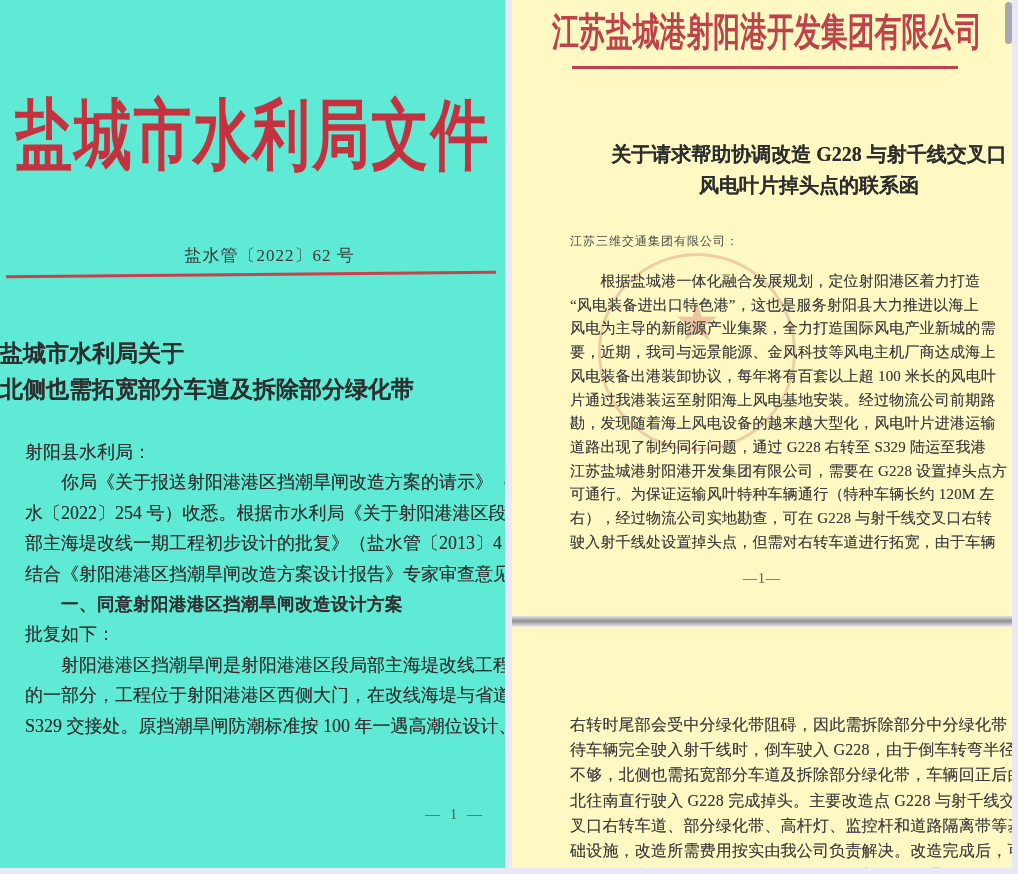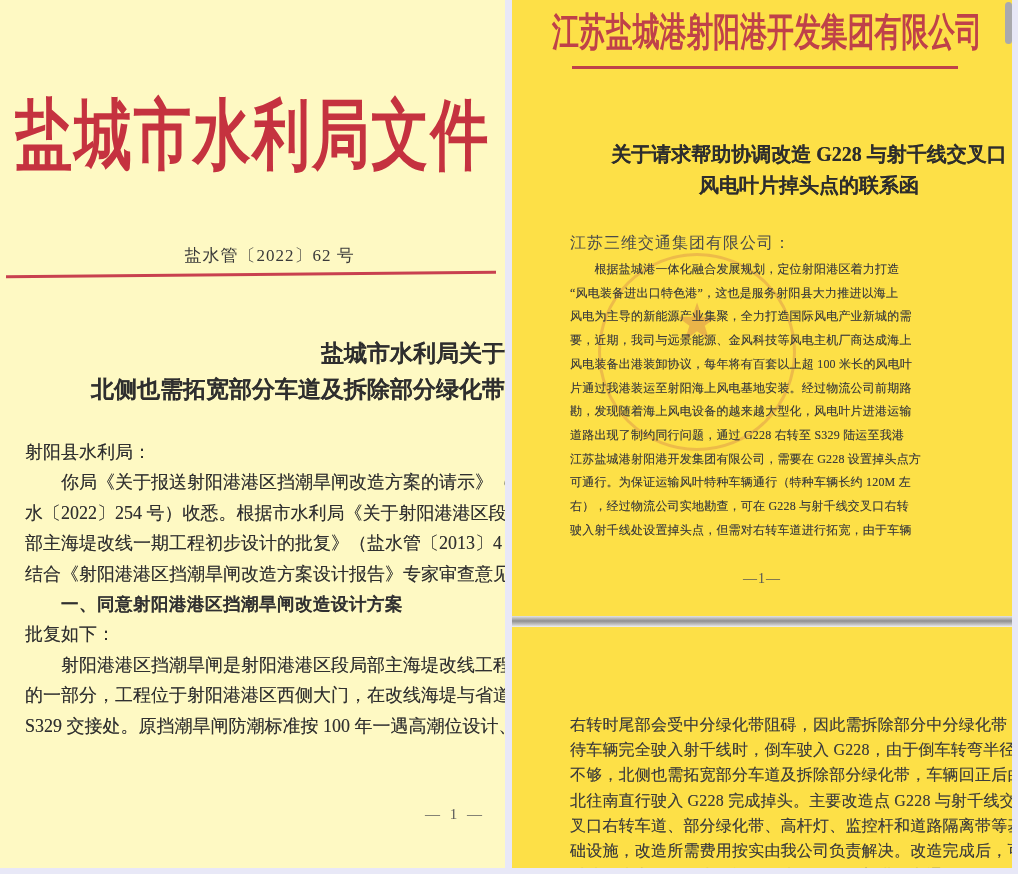--- a/index.html
+++ b/index.html
@@ -6,43 +6,43 @@
   body{
     width:1018px;height:874px;overflow:hidden;
     font-family:"Liberation Serif","DejaVu Serif",serif;
     background:#ffffff;
   }
   .screen{
     position:relative;width:1018px;height:874px;
     background:var(--page-gap,#e8e8f7);
   }
   .page{
-    position:absolute;top:0;background:#fef9c3;overflow:hidden;
+    position:absolute;top:0;background:#5eead4;overflow:hidden;
   }
   .left-page{left:0;width:505px;height:868px;}
-  .right-page{left:512px;width:500px;height:868px;background:#fde047;}
+  .right-page{left:512px;width:500px;height:868px;background:#fef9c3;}
 
   
   .ldoc-header{
     position:absolute;top:84px;left:0;width:100%;
     text-align:center;font-weight:bold;font-size:58px;letter-spacing:2px;
     color:var(--accent-left,#c5323f);
     transform:scaleY(1.32) scaleX(0.99);transform-origin:center top;
     white-space:nowrap;
   }
   .ldoc-number{
     position:absolute;top:244px;left:17px;width:100%;text-align:center;
     font-size:17px;color:#3a3a3a;letter-spacing:1px;
   }
   .ldoc-rule{
     position:absolute;top:273px;left:6px;width:490px;height:3px;
     background:var(--rule-red,#c8414f);transform:rotate(-0.5deg);
   }
   .ldoc-title{
-    position:absolute;top:336px;left:0;width:100%;text-align:right;
+    position:absolute;top:336px;left:0;width:100%;text-align:left;
     font-size:23px;font-weight:bold;line-height:36px;color:#2e2e2e;
     text-shadow:0 0 .5px rgba(40,40,40,.7);
   }
   .ldoc-body{
     position:absolute;top:437px;left:25px;width:468px;
     font-size:18px;line-height:30.4px;color:#303030;
     text-shadow:0 0 .6px rgba(50,50,50,.55);
   }
   .ldoc-line{white-space:nowrap;}
   .ldoc-line.bold{
@@ -66,25 +66,25 @@
     background:var(--accent-right,#bf4149);
   }
   .rdoc-title{
     position:absolute;top:139px;left:0;width:100%;text-align:center;
     font-size:20px;font-weight:bold;line-height:31px;color:#2d2d2d;
     text-shadow:0 0 .5px rgba(40,40,40,.7);
     padding-left:47px;
   }
   .rdoc-salutation{
     position:absolute;top:233px;left:58px;
-    font-size:16px;color:#4a4a4a;letter-spacing:1px;
+    font-size:12px;color:#4a4a4a;letter-spacing:1px;
   }
   .rdoc-body1{
-    position:absolute;top:258px;left:58px;width:392px;
-    font-size:12px;line-height:23.7px;color:#3c3c3c;
+    position:absolute;top:270px;left:58px;width:392px;
+    font-size:15px;line-height:23.7px;color:#3c3c3c;
     text-shadow:0 0 .6px rgba(60,60,60,.5);
   }
   .rdoc-line{white-space:nowrap;letter-spacing:.2px;}
   .rdoc-pagenum1{
     position:absolute;top:571px;left:0;width:100%;text-align:center;
     font-size:14px;color:#555;letter-spacing:1px;
   }
   .page-break-band{
     position:absolute;top:616px;left:0;width:100%;height:11px;
     background:linear-gradient(to bottom,#e3e3e3 0%,#8f8f8f 45%,#c9c9c9 80%,#f2f2f2 100%);

